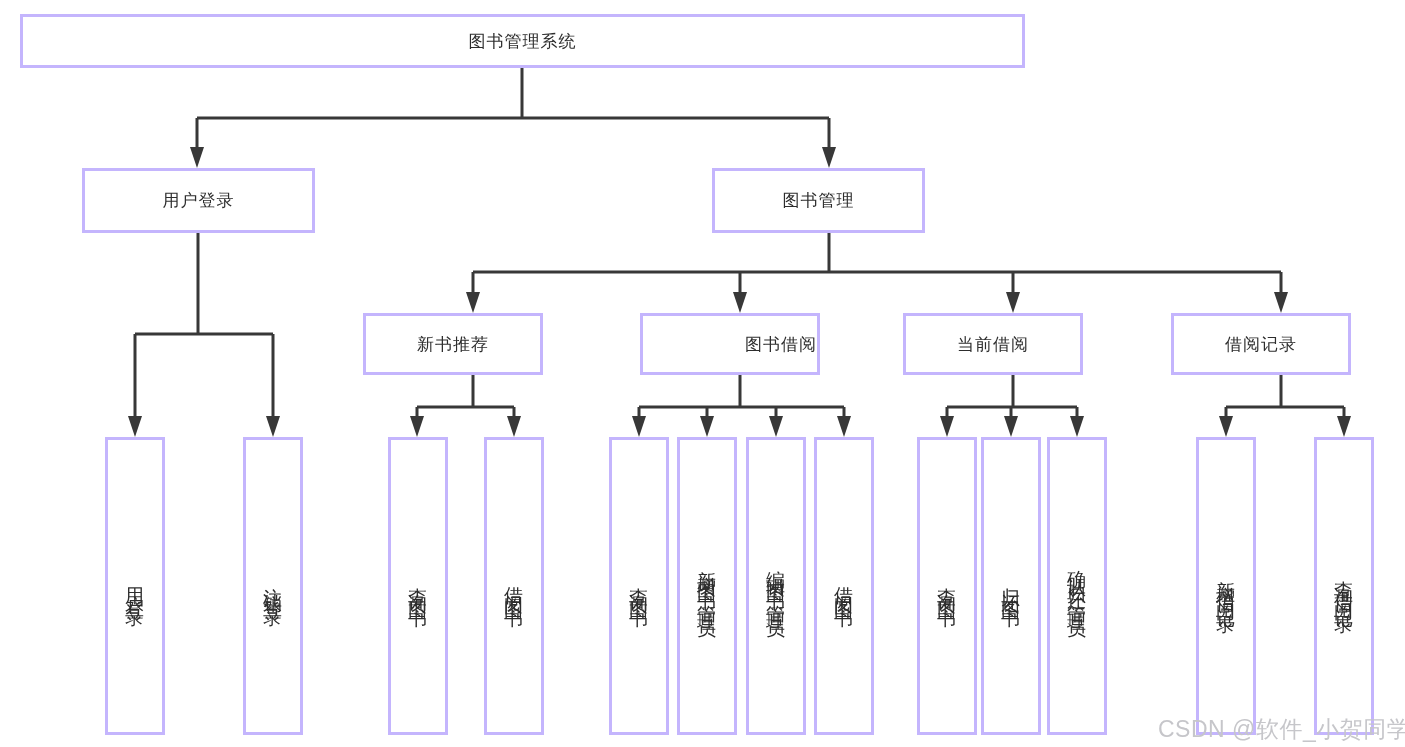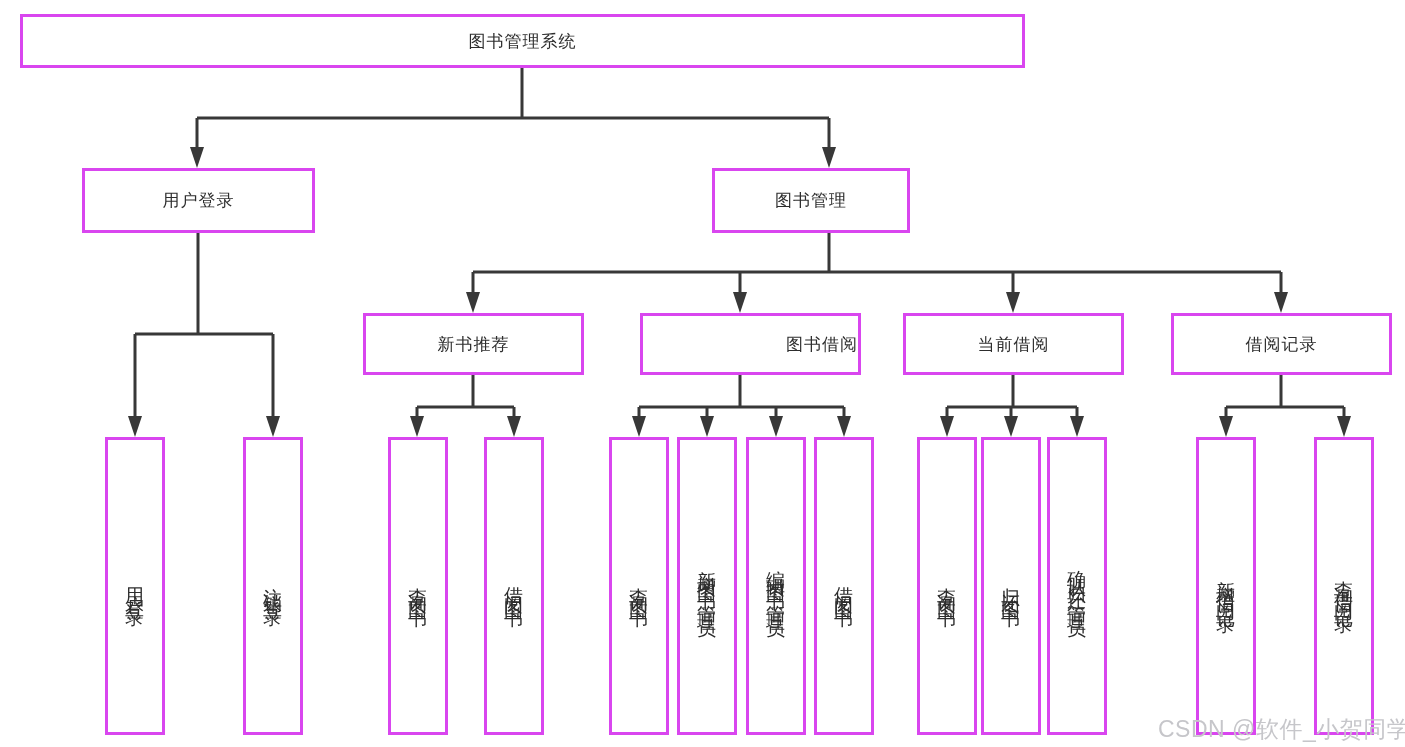--- a/index.html
+++ b/index.html
@@ -19,21 +19,21 @@
     position: absolute;
     left: 0;
     top: 0;
     width: 1405px;
     height: 747px;
     pointer-events: none;
   }
   .box {
     position: absolute;
     box-sizing: border-box;
-    border: 3px solid #d946ef;
+    border: 3px solid #c4b5fd;
     background: #ffffff;
     display: flex;
     align-items: center;
     justify-content: center;
     color: #2d2d2d;
   }
   .h-box {
     font-size: 17px;
     letter-spacing: 1px;
   }
@@ -43,22 +43,22 @@
   }
   .v-box .v-label {
     writing-mode: vertical-rl;
     text-orientation: mixed;
     letter-spacing: 7px;
     white-space: nowrap;
   }
   
   #node-root        { left: 20px;  top: 14px;  width: 1005px; height: 54px; }
   #node-user-login  { left: 82px;  top: 168px; width: 233px;  height: 65px; }
-  #node-book-mgmt   { left: 712px; top: 168px; width: 198px;  height: 65px; }
-  .l3 { top: 313px; width: 221px; height: 62px; }
+  #node-book-mgmt   { left: 712px; top: 168px; width: 213px;  height: 65px; }
+  .l3 { top: 313px; width: 180px; height: 62px; }
   #node-new-book    { left: 363px; }
   #node-borrowing   { left: 640px; justify-content: flex-end; }
   #node-current     { left: 903px; }
   #node-records     { left: 1171px; text-align: right; }
   
   .leaf { top: 437px; width: 60px; height: 298px; }
   #leaf-ul-0 { left: 105px; }
   #leaf-ul-1 { left: 243px; }
   #leaf-nb-0 { left: 388px; }
   #leaf-nb-1 { left: 484px; }

